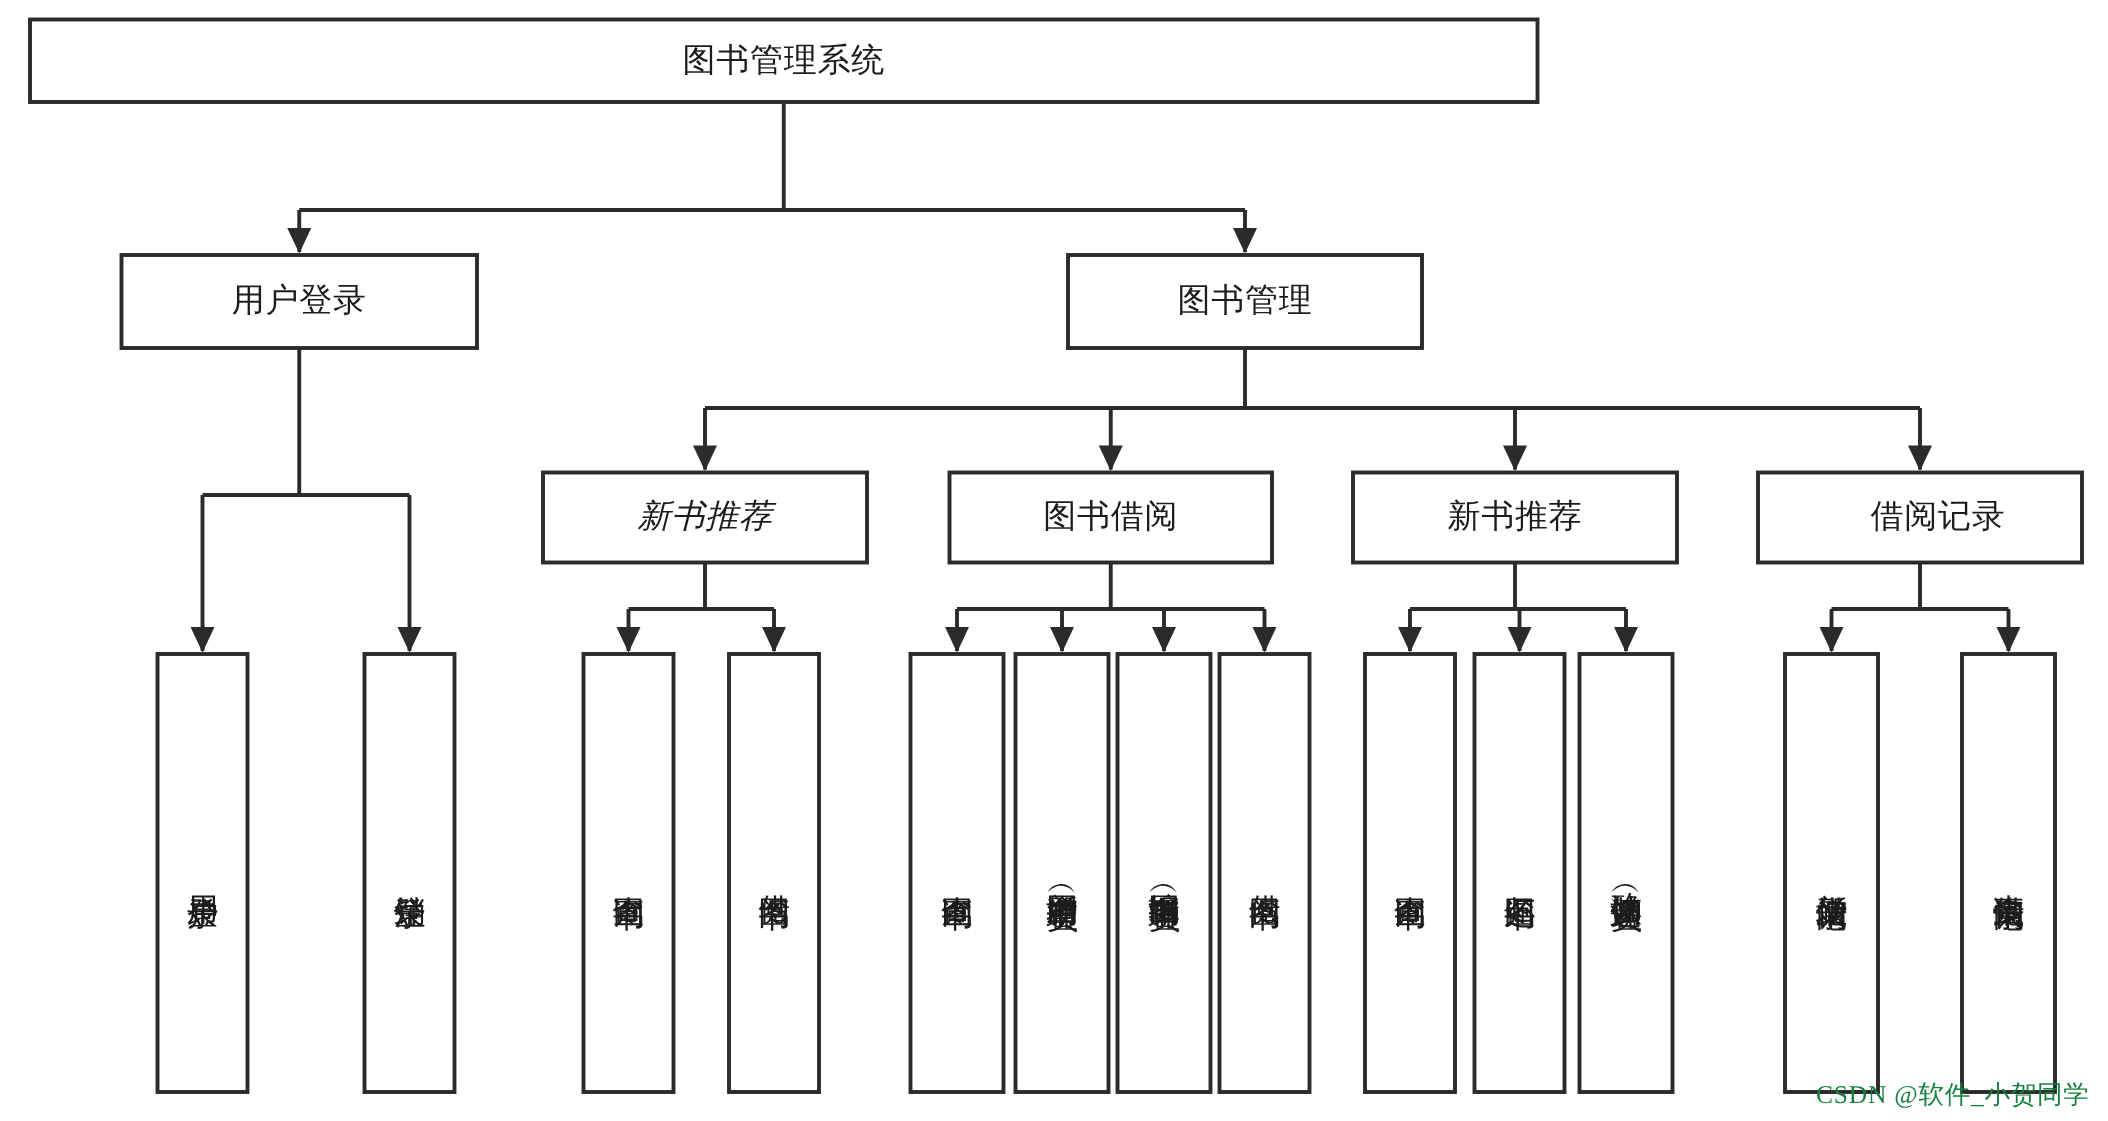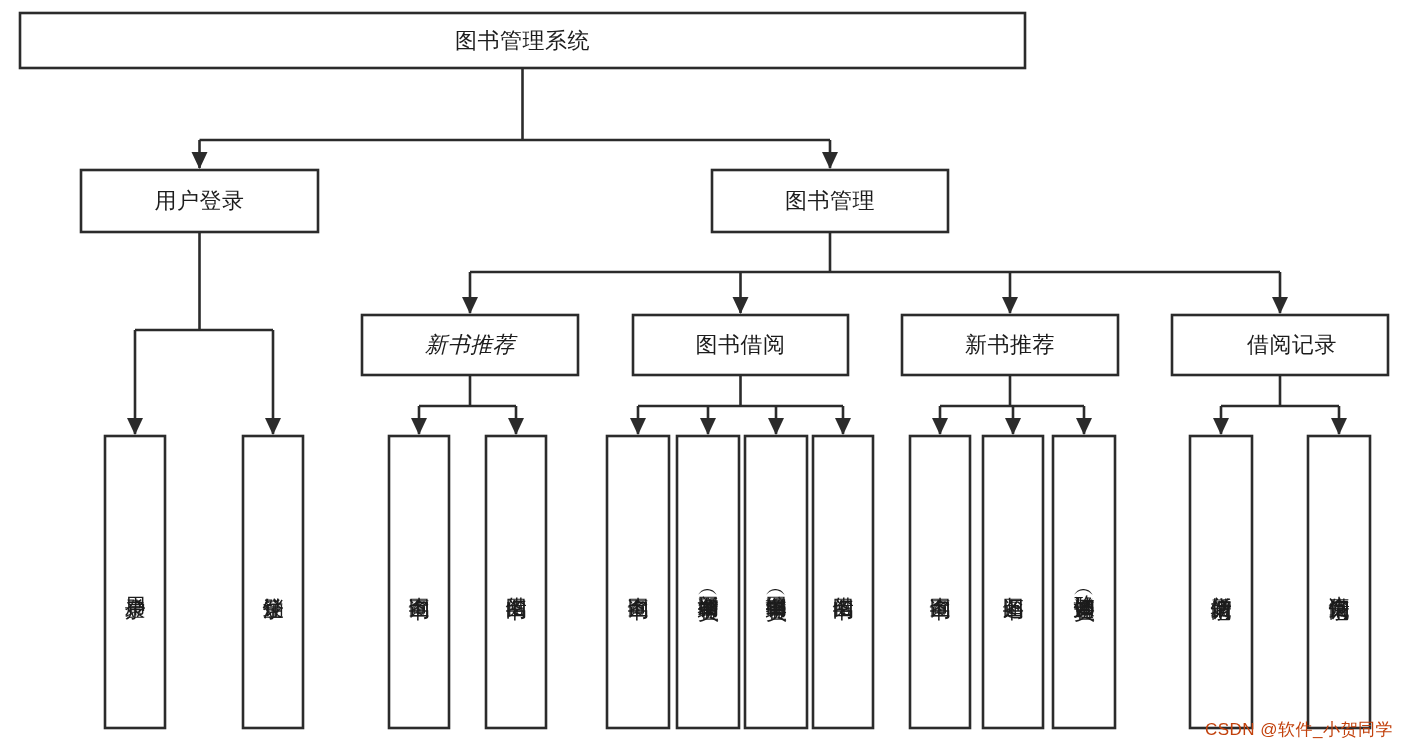--- a/index.html
+++ b/index.html
@@ -64,25 +64,25 @@
     letter-spacing: 1px;
     writing-mode: vertical-rl;
     text-orientation: upright;
     font-family: "DejaVu Sans", "Liberation Sans", sans-serif;
     overflow: hidden;
   }
   .watermark {
     position: absolute;
     right: 12px;
     bottom: 6px;
-    color: #c2410c;
+    color: #15803d;
     font-size: 17px;
     letter-spacing: 0.5px;
     white-space: nowrap;
-    font-family: Liberation Sans, sans-serif;
+    font-family: Liberation Serif, serif;
   }
 </style>
 </head>
 <body>
 
 <div id="diagram-root">
 
   <svg class="flow-svg" id="flow-svg" viewBox="0 0 1405 747" xmlns="http://www.w3.org/2000/svg">
       <path d="M 522.5 68 L 522.5 140" class="conn"></path>
       <path d="M 199.5 140 L 830 140" class="conn"></path>

